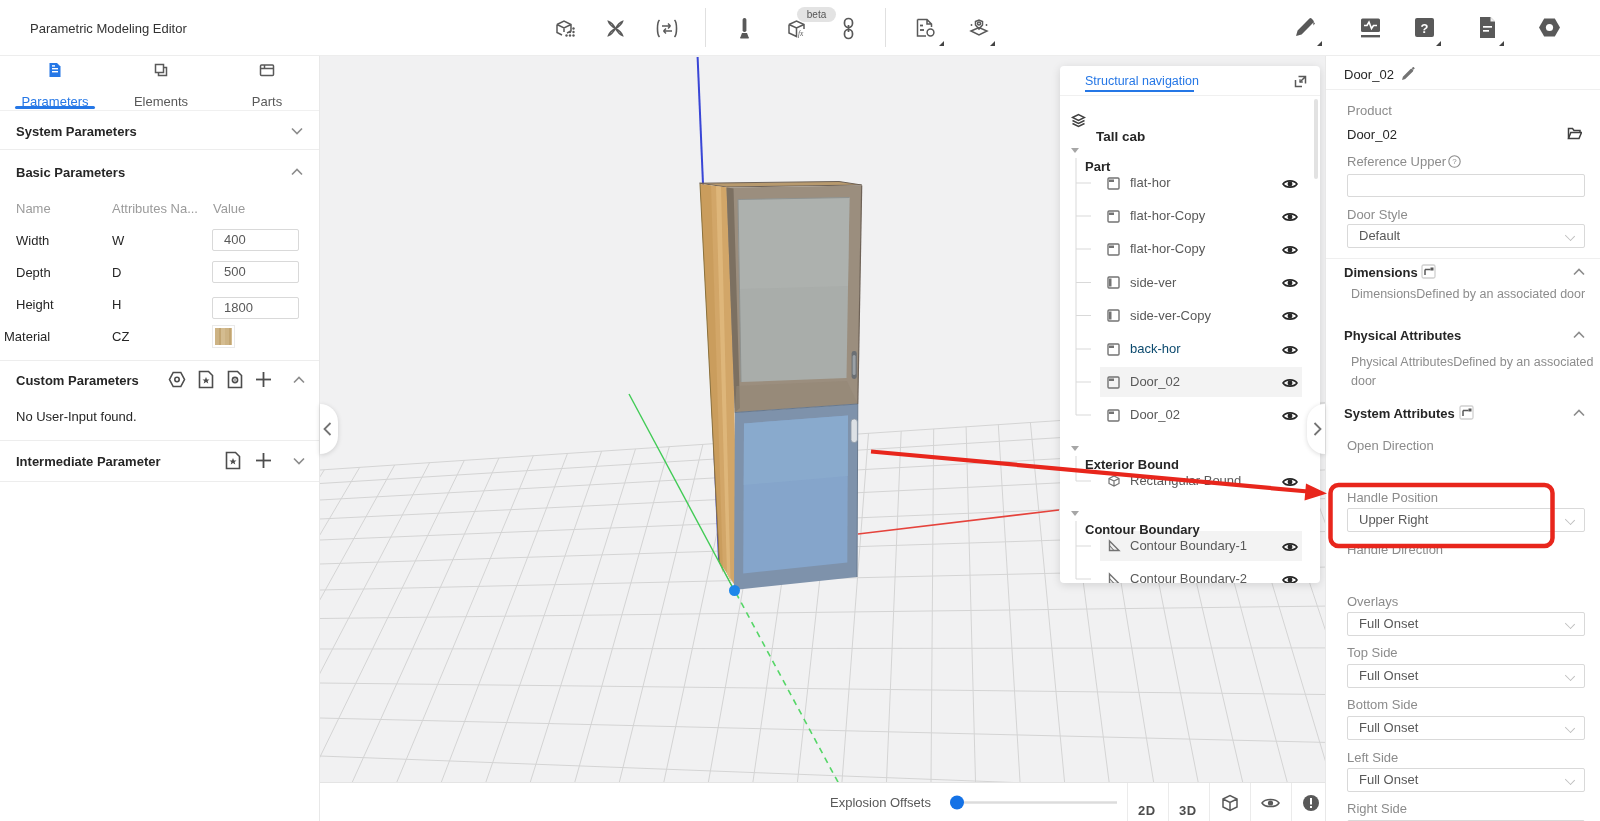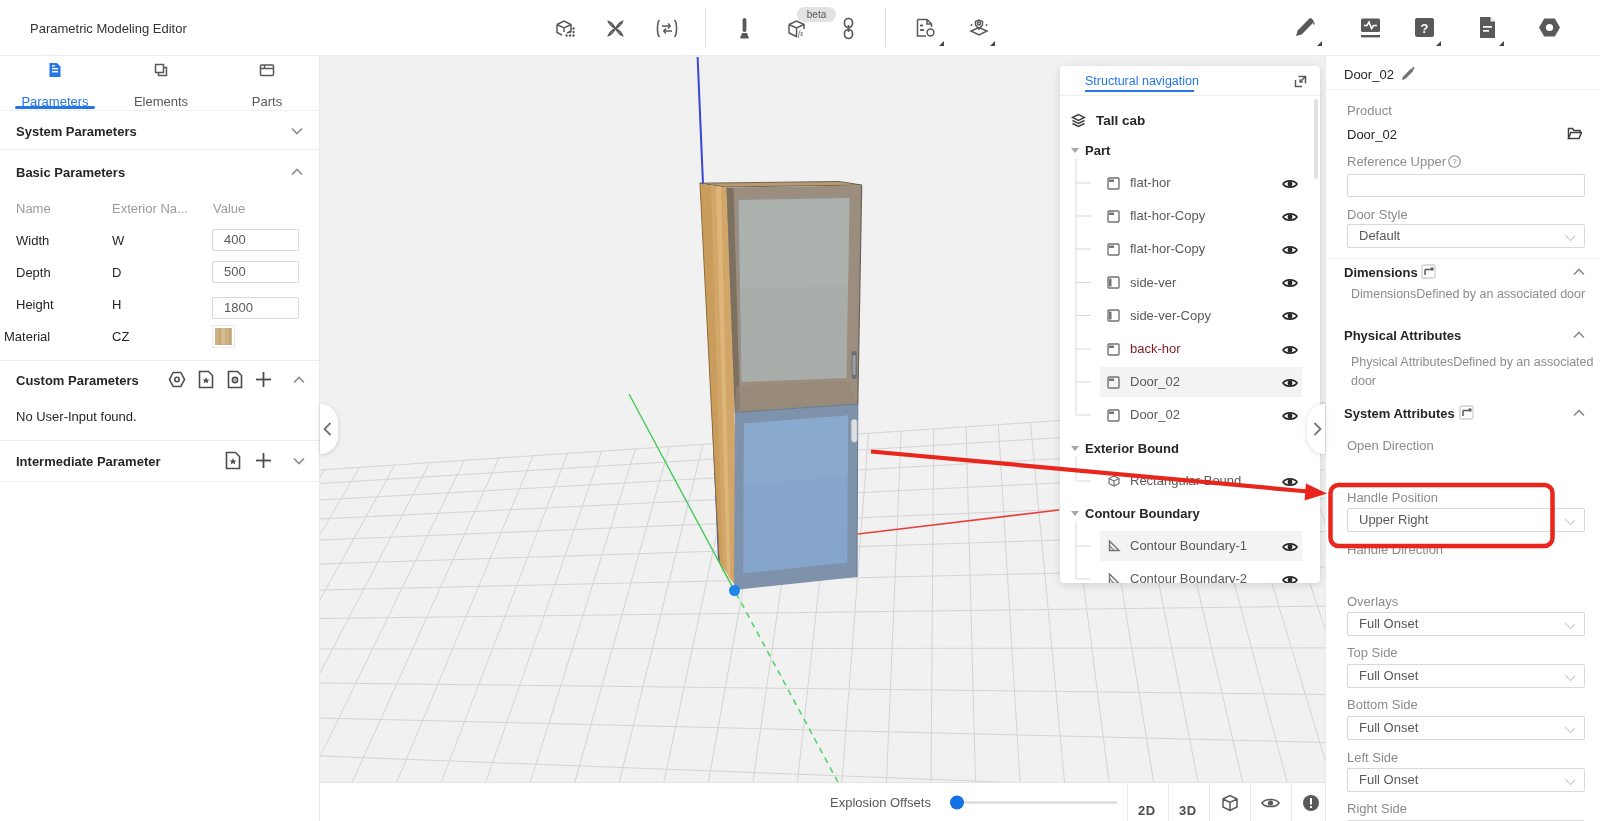--- a/index.html
+++ b/index.html
@@ -18,21 +18,21 @@
 .colhead { position:absolute; font-size:13px; color:#9b9b9b; }
 .rowlbl { position:absolute; font-size:13px; color:#262626; }
 .inbox { position:absolute; left:212px; width:87px; height:22px; border:1px solid #d9d9d9; border-radius:2px; background:#fff; font-size:13px; color:#595959; line-height:20px; padding-left:11px; }
 .chev { stroke:#8c8c8c; stroke-width:1.6; fill:none; }
 #viewport { position:absolute; left:320px; top:56px; width:1005px; height:765px; background:#f1f1f2; z-index:1; overflow:hidden; }
 #botbar { position:absolute; left:0px; top:726px; width:1005px; height:39px; background:#fff; border-top:1px solid #e4e4e4; z-index:6; }
 .bdiv { position:absolute; top:0; width:1px; height:39px; background:#ebebeb; }
 .bbtn { position:absolute; top:20px; font-size:13px; font-weight:bold; color:#4d4d4d; letter-spacing:0.5px; }
 #navpanel { position:absolute; left:1060px; top:66px; width:260px; height:517px; background:#fff; border-radius:4px; box-shadow:0 2px 10px rgba(0,0,0,0.13); z-index:10; overflow:hidden; }
 .tree-txt { position:absolute; left:70px; font-size:13px; color:#595959; }
-.tree-bold { position:absolute; font-size:13px; font-weight:bold; color:#262626; }
+.tree-bold { position:absolute; font-size:13px; font-weight:bold; color:#262626;margin-top:16px; }
 .hl { position:absolute; left:40px; width:202px; height:30px; background:#f3f3f3; }
 .texp { position:absolute; left:11px; width:0; height:0; border-left:4px solid transparent; border-right:4px solid transparent; border-top:5px solid #a6a6a6; }
 #rightpanel { position:absolute; left:1325px; top:56px; width:275px; height:765px; background:#fff; border-left:1px solid #e8e8e8; z-index:20; overflow:hidden; }
 .rp-lbl { position:absolute; left:21px; font-size:13px; color:#8c8c8c; }
 .rp-sel { position:absolute; left:21px; width:238px; height:24px; border:1px solid #d9d9d9; border-radius:2px; background:#fff; font-size:13px; color:#595959; line-height:22px; padding-left:11px; }
 .rp-sel:after { content:""; position:absolute; right:10px; top:9px; width:7px; height:7px; border-right:1.4px solid #bfbfbf; border-bottom:1.4px solid #bfbfbf; transform:rotate(45deg) scale(1,0.8); transform-origin:center; margin-top:-2px; }
 .rp-bold { position:absolute; left:18px; font-size:13px; font-weight:bold; color:#262626; }
 .rp-par { position:absolute; left:25px; font-size:12.5px; color:#8c8c8c; line-height:19px; }
 .rp-div { position:absolute; left:0; width:275px; height:1px; background:#efefef; }
 .handle { position:absolute; background:#fff; box-shadow:0 1px 5px rgba(0,0,0,0.15); z-index:8; }
@@ -170,21 +170,21 @@
       <path class="chev" d="M1 1.5 L6 6.5 L11 1.5"></path>
     </svg>
   <div class="lp-div" style="top:93px"></div>
 
   <div class="sechead" style="top:109px">Basic Parameters</div>
   <svg class="icon" style="left:291px;top:112px" width="12" height="8" viewBox="0 0 12 8">
       <path class="chev" d="M1 6.5 L6 1.5 L11 6.5"></path>
     </svg>
 
   <div class="colhead" style="left:16px;top:145px">Name</div>
-  <div class="colhead" style="left:112px;top:145px">Exterior Na...</div>
+  <div class="colhead" style="left:112px;top:145px">Attributes Na...</div>
   <div class="colhead" style="left:213px;top:145px">Value</div>
 
   <div class="rowlbl" style="left:16px;top:177px">Width</div>
     <div class="rowlbl" style="left:112px;top:177px">W</div>
   <div class="inbox" style="top:173px">400</div>
   <div class="rowlbl" style="left:16px;top:209px">Depth</div>
     <div class="rowlbl" style="left:112px;top:209px">D</div>
   <div class="inbox" style="top:205px">500</div>
   <div class="rowlbl" style="left:16px;top:241px">Height</div>
     <div class="rowlbl" style="left:112px;top:241px">H</div>
@@ -449,21 +449,21 @@
     </svg>
 <div class="tree-txt" style="top:241.5px;color:#595959">side-ver-Copy</div>
 <svg style="position:absolute;left:222px;top:244.0px" width="16" height="12" viewBox="0 0 15 11" fill="none" stroke="#262626" stroke-width="1.6">
       <path d="M1 5.5 C 3.4 1.6, 11.6 1.6, 14 5.5 C 11.6 9.4, 3.4 9.4, 1 5.5 Z"></path>
       <circle cx="7.5" cy="5.5" r="2.3" fill="#262626" stroke="none"></circle>
     </svg>
 <svg style="position:absolute;left:47px;top:276.5px" width="13" height="13" viewBox="0 0 13 13" fill="none" stroke="#737373" stroke-width="1.4">
       <rect x="1" y="1" width="11" height="11" rx="1"></rect>
       <rect x="2" y="2.5" width="5" height="2.5" fill="#737373" stroke="none"></rect>
     </svg>
-<div class="tree-txt" style="top:275px;color:#7f1d1d">back-hor</div>
+<div class="tree-txt" style="top:275px;color:#0c4a6e">back-hor</div>
 <svg style="position:absolute;left:222px;top:277.5px" width="16" height="12" viewBox="0 0 15 11" fill="none" stroke="#262626" stroke-width="1.6">
       <path d="M1 5.5 C 3.4 1.6, 11.6 1.6, 14 5.5 C 11.6 9.4, 3.4 9.4, 1 5.5 Z"></path>
       <circle cx="7.5" cy="5.5" r="2.3" fill="#262626" stroke="none"></circle>
     </svg>
 <svg style="position:absolute;left:47px;top:309.5px" width="13" height="13" viewBox="0 0 13 13" fill="none" stroke="#737373" stroke-width="1.4">
       <rect x="1" y="1" width="11" height="11" rx="1"></rect>
       <rect x="2" y="2.5" width="5" height="2.5" fill="#737373" stroke="none"></rect>
     </svg>
 <div class="tree-txt" style="top:308px;color:#595959">Door_02</div>
 <svg style="position:absolute;left:222px;top:310.5px" width="16" height="12" viewBox="0 0 15 11" fill="none" stroke="#262626" stroke-width="1.6">

